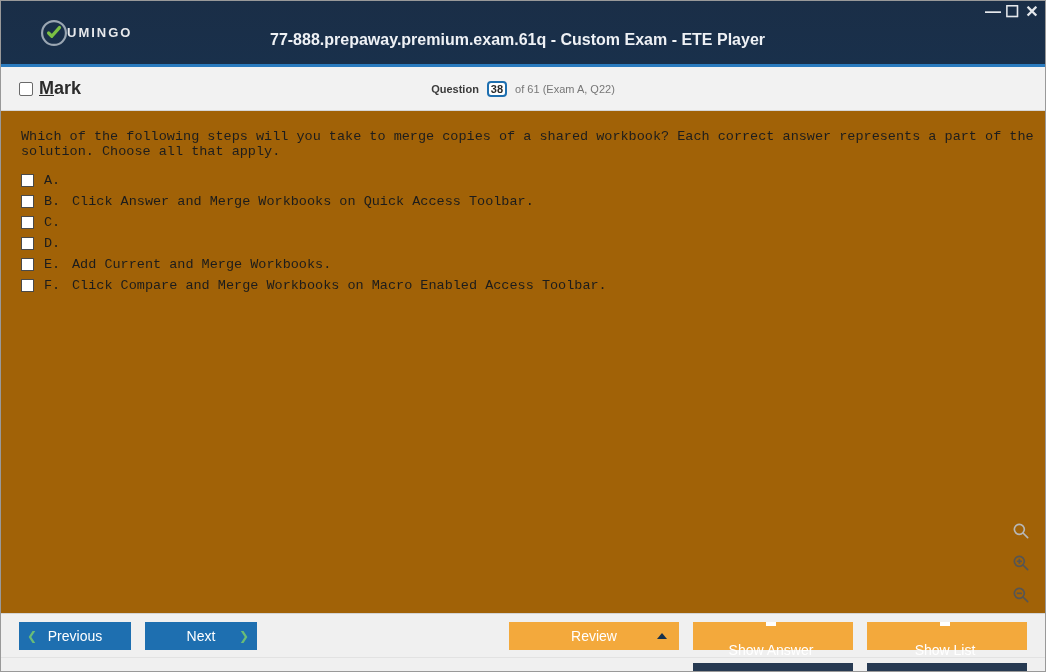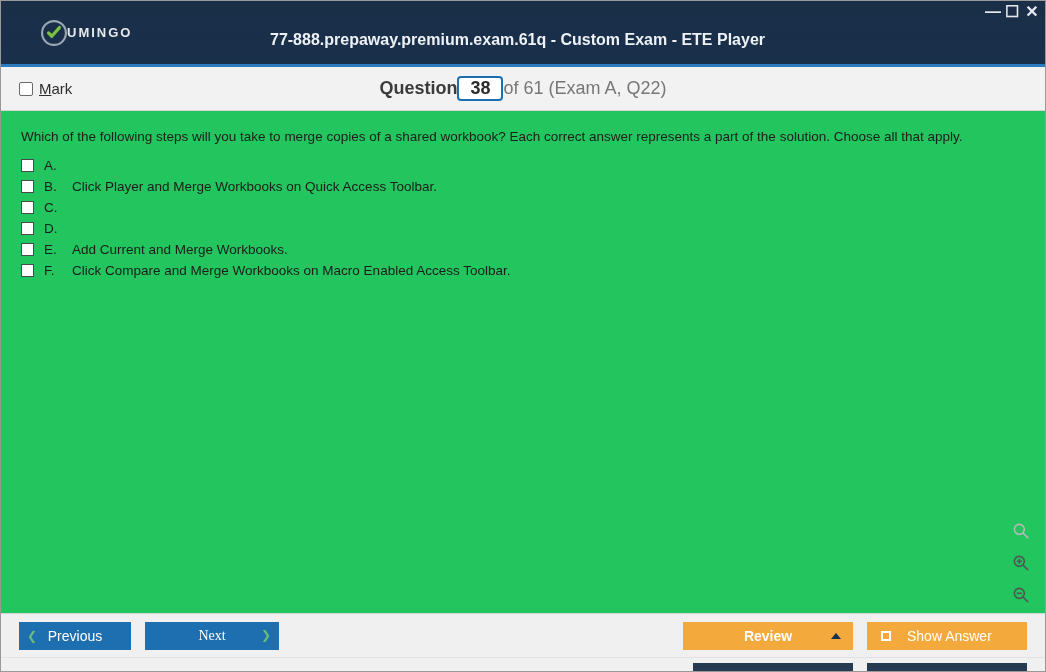--- a/index.html
+++ b/index.html
@@ -77,53 +77,55 @@
     position: relative;
     padding: 0 18px;
   }
   .mark-wrap { display:flex; align-items:center; gap:6px; }
   .mark-check {
     width:14px; height:14px; border:1px solid #6a6a6a;
     border-radius:2px;
     background:#fff;
   }
   .mark-label {
-    font-size: 15px;
+    font-size: 18px;
     color:#2c2c2c;
+    font-weight:bold;
   }
   .mark-label u { text-decoration: underline; }
   .qnum-wrap {
     position:absolute;
     left:0; right:0;
     text-align:center;
-    font-size: 18px;
+    font-size: 11px;
     color:#5f5f5f;
     display:flex;
     align-items:center;
     justify-content:center;
-    gap:0;
+    gap:8px;
     pointer-events:none;
   }
   .qword { color:#3b3b3b; font-weight:700; }
   .qcur {
     border:2px solid #1e6fb0;
     border-radius:4px;
-    padding: 0px 11px;
+    padding: 0px 2px;
     color:#2b2b2b;
     font-weight:600;
     background:#fff;
   }
   .qtail { color:#777; }
 
   
   .content {
     padding: 18px 8px 10px 20px;
     position: relative;
     height: 502px;
-    background:#22c55e;
+    background:#a16207;
+    font-family:Liberation Mono, monospace;
   }
   .qtext {
     font-size: 13.5px;
     color: #1d1d1d;
     margin-bottom: 14px;
   }
   .opts { display:flex; flex-direction:column; gap:6px; }
   .opt {
     display:flex;
     align-items:flex-start;
@@ -180,39 +182,39 @@
     justify-content:center;
     gap:8px;
     padding:0 18px;
     cursor:pointer;
     font-family:inherit;
   }
   .btn-blue { background:#1e6fb0; }
   .btn-orange { background:#f3a93c; }
   .btn-dark { background:#273a52; }
   .btn-prev { width:112px; position:relative; }
-  .btn-next { width:134px; position:relative;font-family:Liberation Serif, serif; }
+  .btn-next { width:112px; position:relative; }
   .arrow {
     position:absolute;
     font-size:12px;
     opacity:.8;
   }
   .arrow.left { left:8px; color:#7dd06a; }
   .arrow.right { right:8px; color:#7dd06a; }
 
   .spacer { flex:1; }
-  .btn-review { width:170px; position:relative;font-weight:bold; }
+  .btn-review { width:170px; position:relative; }
   .tri-up {
     width:0;height:0;border-left:5px solid transparent;border-right:5px solid transparent;border-bottom:6px solid #16314d;
     position:absolute; right:12px; top:50%; transform:translateY(-50%);
   }
   .btn-orange .sq {
     width:10px;height:10px;border:2px solid #fff;display:inline-block;background:transparent;
   }
-  .btn-show { width:160px; justify-content:flex-start; padding-left:14px; gap:16px;}
+  .btn-show { width:160px; justify-content:flex-start; padding-left:14px; gap:16px;flex-direction:column;}
   .btn-save, .btn-end { width:160px; }
 
 </style>
 </head>
 <body>
 
 <div class="titlebar">
   <div class="logo">
     <span class="logo-badge">
       <svg viewBox="0 0 24 24">
@@ -249,21 +251,21 @@
 <div class="content">
   <div class="qtext">Which of the following steps will you take to merge copies of a shared workbook? Each correct answer represents a part of the solution. Choose all that apply.</div>
   <div class="opts" id="opts">
       <label class="opt">
         <span class="opt-check"></span>
         <span class="opt-letter">A.</span>
       </label>
       <label class="opt">
         <span class="opt-check"></span>
         <span class="opt-letter">B.</span>
-        <span>Click Player and Merge Workbooks on Quick Access Toolbar.</span>
+        <span>Click Answer and Merge Workbooks on Quick Access Toolbar.</span>
       </label>
       <label class="opt">
         <span class="opt-check"></span>
         <span class="opt-letter">C.</span>
       </label>
       <label class="opt">
         <span class="opt-check"></span>
         <span class="opt-letter">D.</span>
       </label>
       <label class="opt">
@@ -314,18 +316,22 @@
   </button>
   <div class="spacer"></div>
   <button class="btn btn-orange btn-review">
     <span>Review</span>
     <span class="tri-up"></span>
   </button>
   <button class="btn btn-orange btn-show">
     <span class="sq"></span>
     <span>Show Answer</span>
   </button>
+  <button class="btn btn-orange btn-show">
+    <span class="sq"></span>
+    <span>Show List</span>
+  </button>
 </div>
 
 <div class="footer2">
   <button class="btn btn-dark btn-save">Save Session</button>
   <button class="btn btn-dark btn-end">End Exam</button>
 </div>
 
 </body></html>

